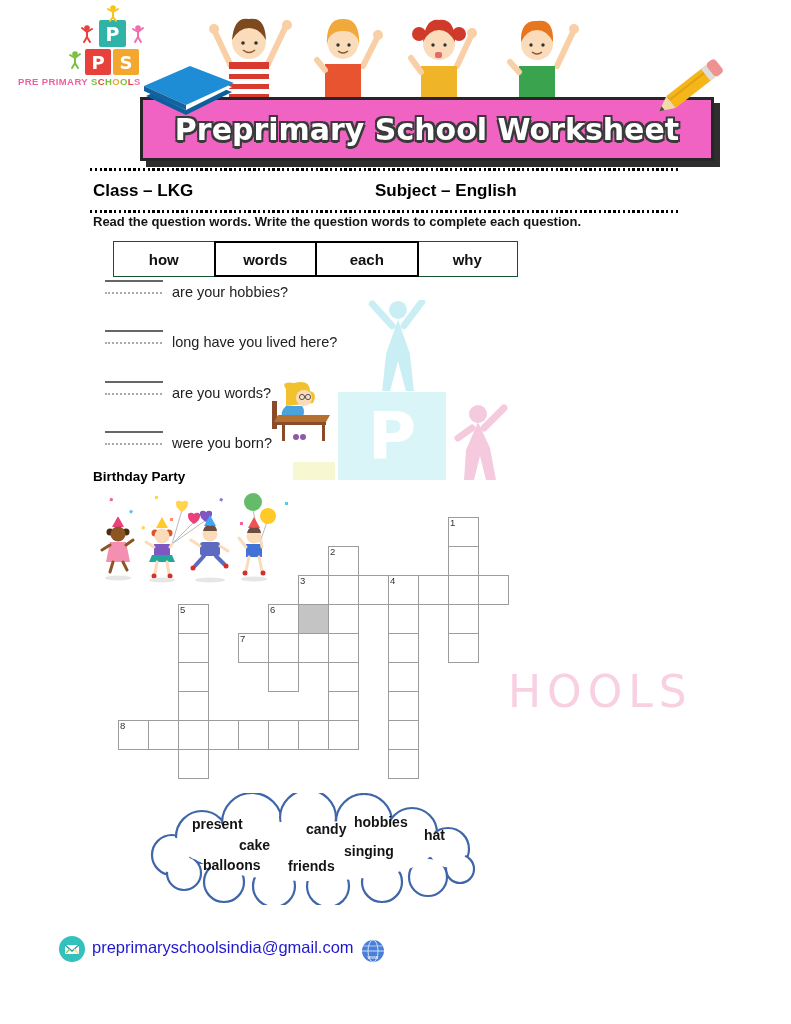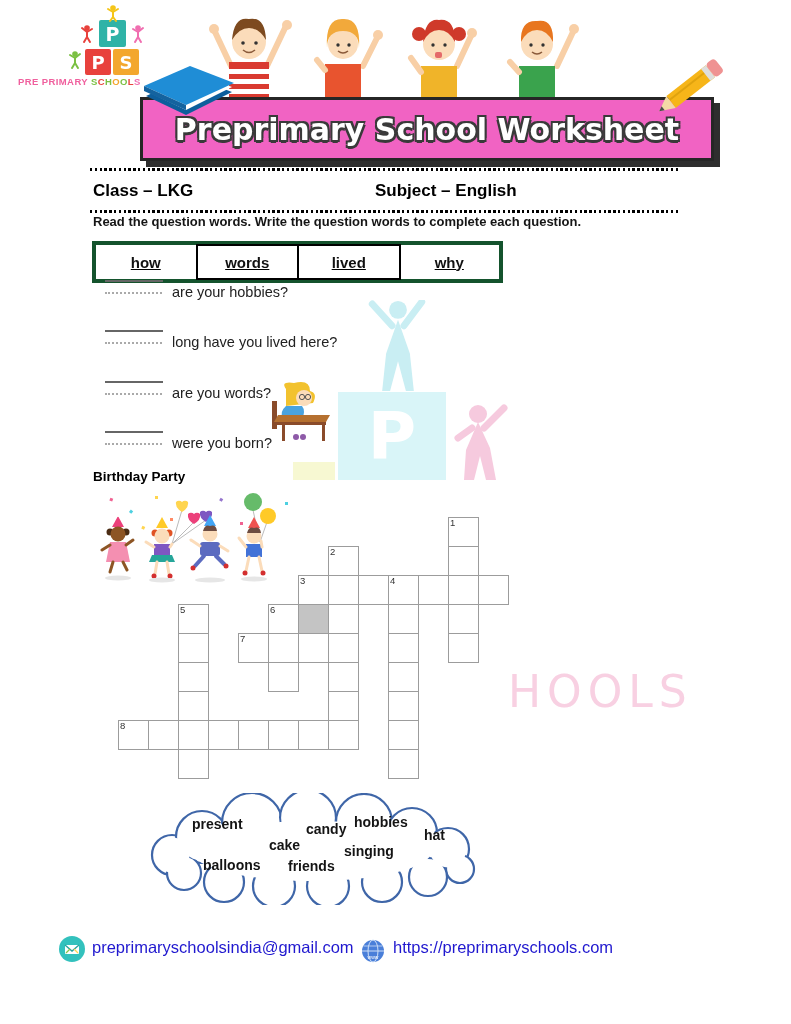--- a/index.html
+++ b/index.html
@@ -25,21 +25,21 @@
                white-space:nowrap;
                text-shadow:-2px -2px 0 #3a3a3a,2px -2px 0 #3a3a3a,-2px 2px 0 #3a3a3a,
                            2px 2px 0 #3a3a3a,0 3px 0 #3a3a3a;}
 
   .dashline{height:3px;background:repeating-linear-gradient(90deg,#000 0,#000 2.4px,
             transparent 2.4px,transparent 4.8px);}
   .meta{font-weight:bold;font-size:17px;color:#000;white-space:nowrap;}
   .instruction{font-size:13px;font-weight:bold;color:#151515;}
 
   
-  .wordbank{left:92px;top:241px;width:403px;height:34px;display:flex;border:4px solid #14532d;text-decoration:underline;}
+  .wordbank{left:113px;top:241px;width:403px;height:34px;display:flex;border:1px solid #14532d;}
   .wb-cell{flex:1;display:flex;align-items:center;justify-content:center;
            font-weight:bold;font-size:15px;color:#111;background:#fff;border-right:1px solid #555;}
   .wb-cell:last-child{border-right:none;}
   .wb-cell.thick{border:2px solid #000;margin:-1px;z-index:2;}
 
   
   .question{left:105px;width:420px;height:42px;}
   .q-solid{position:absolute;left:0;top:0;width:58px;border-top:2px solid #666;}
   .q-dot{position:absolute;left:0;top:12px;width:57px;border-top:2px dotted #aaa;}
   .q-text{position:absolute;left:67px;top:4px;font-size:14.5px;color:#222;white-space:nowrap;}
@@ -50,21 +50,21 @@
   #crossword{left:118px;top:517px;width:393px;height:264px;}
   .cw-cell{position:absolute;width:31px;height:30px;border:1px solid #9c9c9c;
            box-sizing:border-box;background:#fff;}
   .cw-cell.gray{background:#c4c4c4;}
   .cw-num{position:absolute;left:1px;top:-1px;font-size:9.5px;color:#333;}
 
   
   .cloud{left:140px;top:793px;width:340px;height:112px;}
   .cloud-word{position:absolute;font-weight:bold;font-size:14px;color:#141414;white-space:nowrap;}
   .p0{left:52px;top:23px;} .p1{left:146px;top:28px;margin-left:20px;} .p2{left:214px;top:21px;}
-  .p3{left:284px;top:34px;} .p4{left:99px;top:44px;margin-left:30px;} .p5{left:204px;top:50px;}
+  .p3{left:284px;top:34px;} .p4{left:99px;top:44px;} .p5{left:204px;top:50px;}
   .p6{left:63px;top:64px;} .p7{left:148px;top:65px;}
 
   
   .footer-text{font-size:16.5px;color:#2018cf;white-space:nowrap;}
 </style>
 </head>
 <body>
 
 <div class="page">
 
@@ -214,21 +214,21 @@
   <div class="abs dashline" style="left:90px;top:168px;width:588px"></div>
   <div class="abs meta" style="left:93px;top:181px">Class –  LKG</div>
   <div class="abs meta" style="left:375px;top:181px">Subject – English</div>
   <div class="abs dashline" style="left:90px;top:210px;width:588px"></div>
 
   <div class="abs instruction" style="left:93px;top:214px">Read the question words. Write the question words to complete each question.</div>
 
   <div class="abs wordbank">
     <div class="wb-cell">how</div>
     <div class="wb-cell thick">words</div>
-    <div class="wb-cell thick">lived</div>
+    <div class="wb-cell thick">each</div>
     <div class="wb-cell">why</div>
   </div>
 
   <div class="abs question" style="top:280px">
     <div class="q-solid"></div>
     <div class="q-dot"></div>
     <span class="q-text">are your hobbies?</span>
   </div>
   <div class="abs question" style="top:330px">
     <div class="q-solid"></div>
@@ -466,15 +466,14 @@
     <path d="M20,18 L16,14" stroke="#ffd54f" stroke-width="1.2"></path>
   </svg>
   <div class="abs footer-text" style="left:92px;top:938px">preprimaryschoolsindia@gmail.com</div>
   <svg class="abs" style="left:361px;top:939px" width="24" height="24" viewBox="0 0 24 24">
     <circle cx="12" cy="12" r="11" fill="#4a7fd9"></circle>
     <ellipse cx="12" cy="12" rx="5" ry="11" fill="none" stroke="#cfe0f7" stroke-width="1"></ellipse>
     <line x1="1" y1="12" x2="23" y2="12" stroke="#cfe0f7" stroke-width="1"></line>
     <line x1="2.5" y1="7" x2="21.5" y2="7" stroke="#cfe0f7" stroke-width="0.8"></line>
     <text x="12" y="20" text-anchor="middle" font-size="5" fill="#ffffff" font-family="Liberation Sans">www</text>
   </svg>
-  <div class="abs footer-text" style="left:393px;top:938px">https://preprimaryschools.com</div>
 
 </div>
 
 </body></html>

